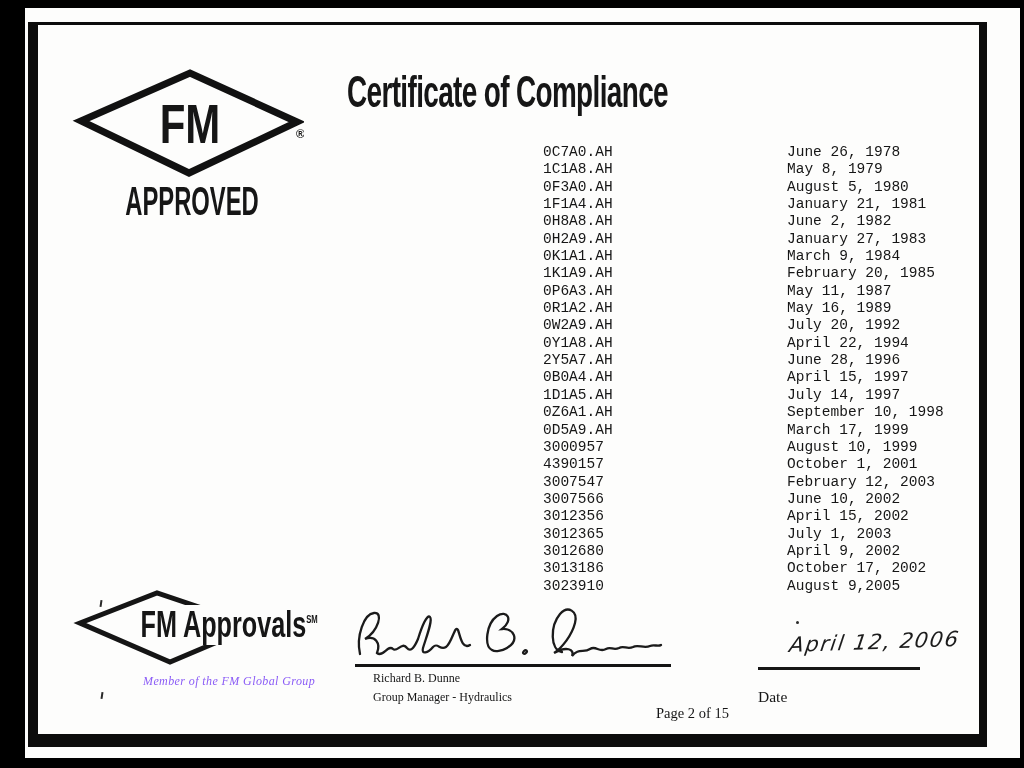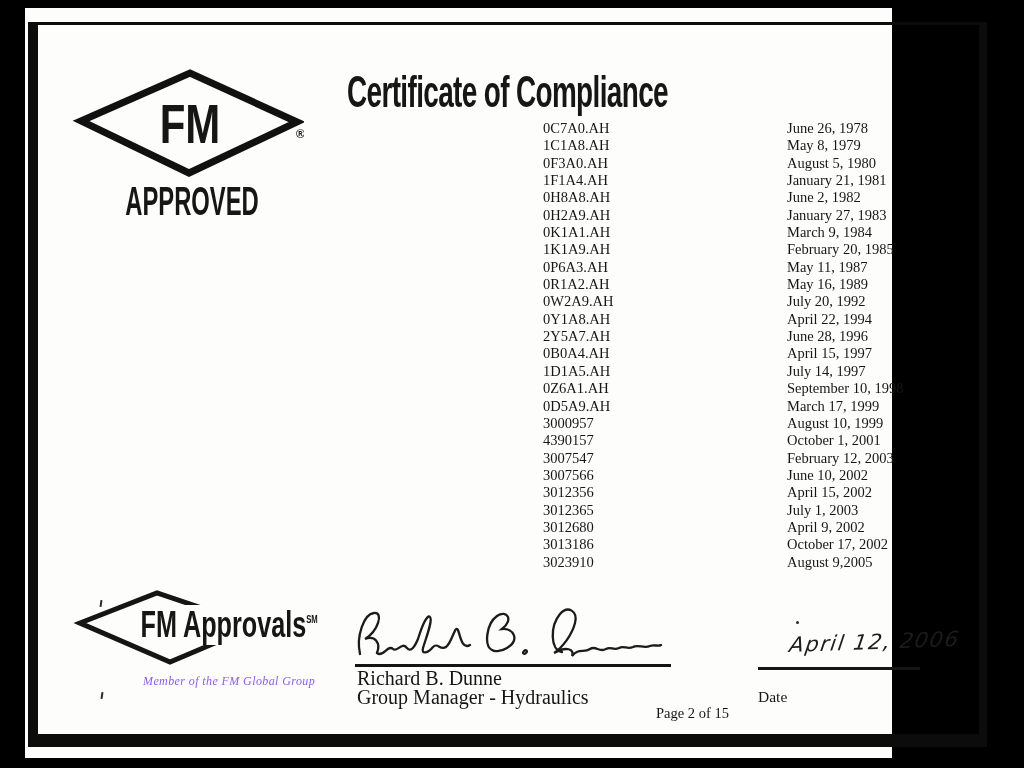--- a/index.html
+++ b/index.html
@@ -8,48 +8,48 @@
   }
   *{margin:0;padding:0;box-sizing:border-box;}
   html,body{width:1024px;height:768px;overflow:hidden;}
   body{
     background:#000;
     font-family:"Liberation Serif","DejaVu Serif",serif;
     color:var(--ink);
     position:relative;
   }
   .page{
-    position:absolute;left:25px;top:8px;width:867px;height:750px;
+    position:absolute;left:25px;top:8px;width:995px;height:750px;
     background:var(--paper);
   }
   .frame{
     position:absolute;left:3px;top:14px;width:959px;height:725px;
     border-style:solid;border-color:#0c0c0c;
     border-width:3px 8px 13px 10px;
   }
   
   .fm-logo{position:absolute;left:47px;top:58px;width:232px;height:160px;}
   .fm-logo svg{position:absolute;left:0;top:0;}
   .fm-logo text{fill:var(--ink);font-family:"Liberation Sans","DejaVu Sans",sans-serif;font-weight:bold;}
   
   .title{
     position:absolute;left:322px;top:61px;
     font-family:"Liberation Sans","DejaVu Sans",sans-serif;
     font-weight:bold;font-size:45px;line-height:1;letter-spacing:-1px;
     transform:scaleX(0.62);transform-origin:0 0;white-space:nowrap;
   }
   
-  .list{position:absolute;left:518px;top:112px;width:420px;}
+  .list{position:absolute;left:518px;top:136px;width:420px;font-family:Liberation Mono, monospace;}
   .row{display:flex;font-size:14.5px;line-height:17.35px;white-space:nowrap;}
   .row .proj{width:244px;}
   
   .sig-svg{position:absolute;left:327px;top:596px;}
   .sig-svg path{stroke:#1b1b1b;stroke-width:2.3;fill:none;stroke-linecap:round;}
   .sig-line{position:absolute;left:330px;top:656px;width:316px;height:3px;background:#141414;}
-  .sig-text{position:absolute;left:332px;top:661px;font-size:20px;line-height:18.5px;}
+  .sig-text{position:absolute;left:348px;top:661px;font-size:12px;line-height:18.5px;}
   
   .hand-date{
     position:absolute;left:765px;top:622px;
     font-family:"DejaVu Sans",sans-serif;font-style:italic;font-size:21px;
     letter-spacing:1.5px;transform:skewX(-10deg) rotate(-2deg);white-space:nowrap;
     color:#1c1c1c;
   }
   .date-line{position:absolute;left:733px;top:659px;width:162px;height:2.5px;background:#161616;}
   .date-label{position:absolute;left:733px;top:665px;font-size:15.5px;margin-top:15px;}
   

